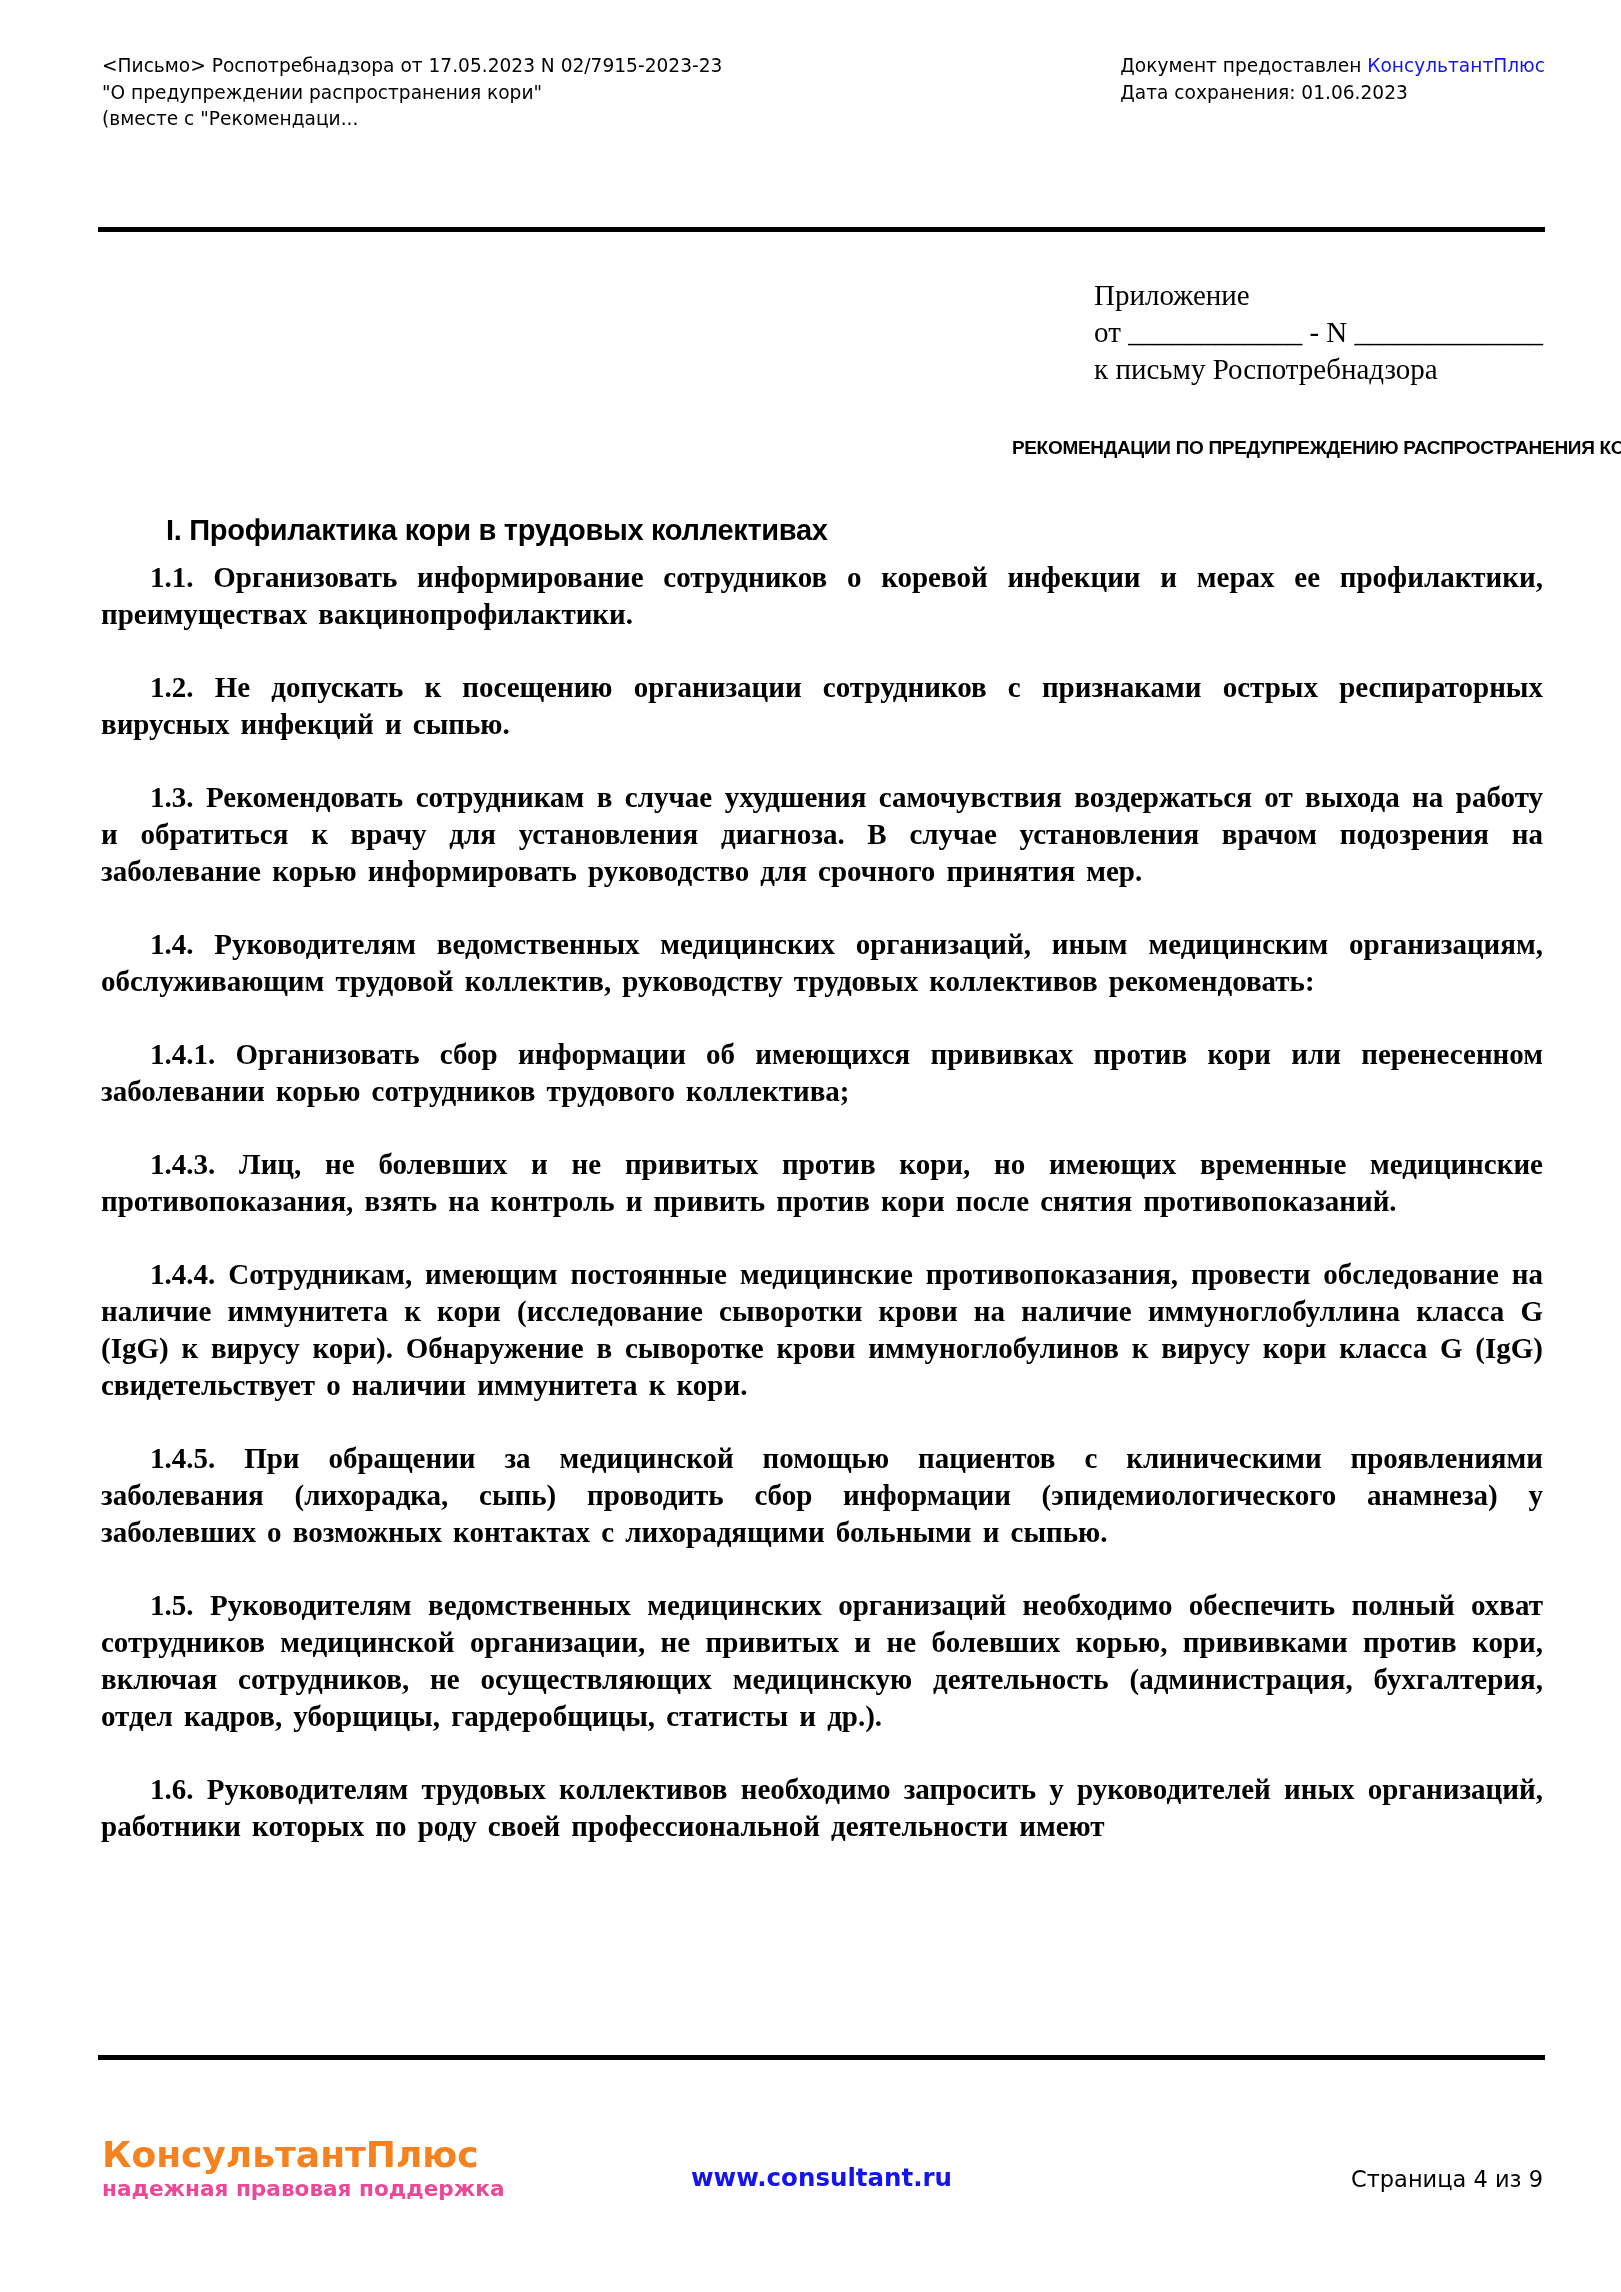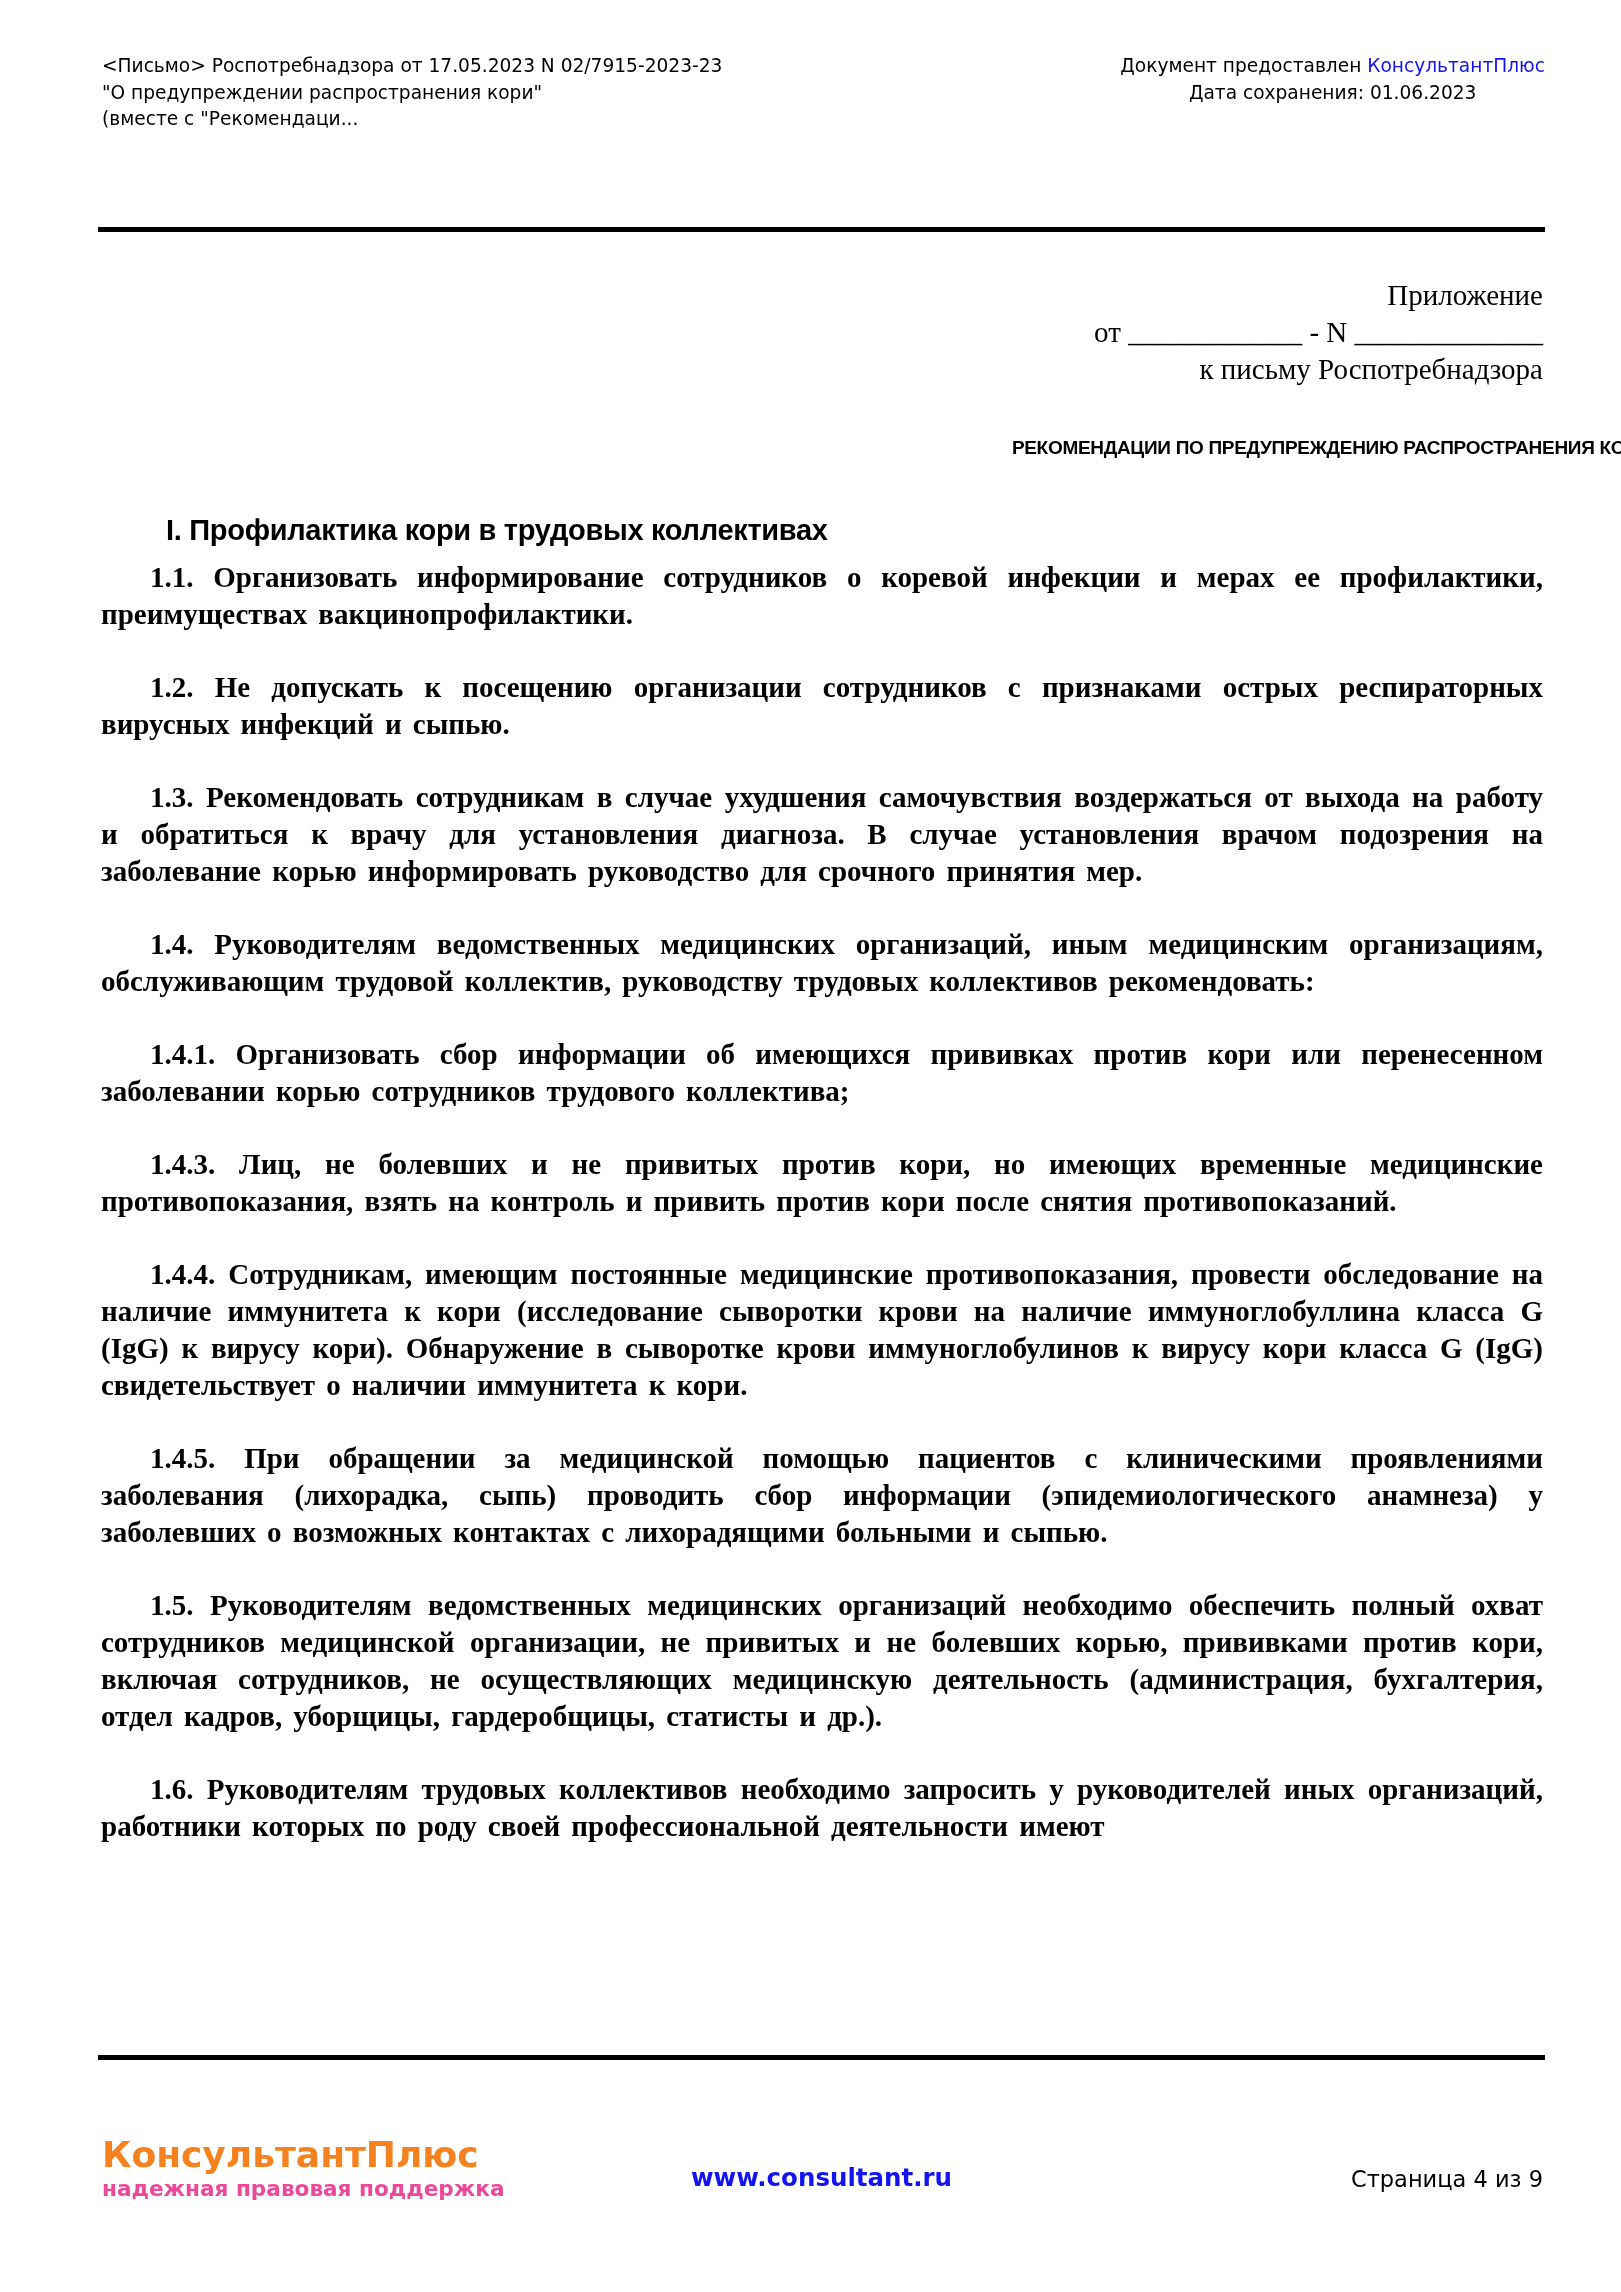--- a/index.html
+++ b/index.html
@@ -14,32 +14,32 @@
   }
 
   
   .hdr {
     position:absolute; top:53px; left:102px; right:98px;
     display:flex; justify-content:space-between;
     font-family:"DejaVu Sans", sans-serif;
     font-size:18.6px; line-height:26.5px;
   }
   .hdr-left  { text-align:left; max-width:745px; }
-  .hdr-right { text-align:center; }
+  .hdr-right { text-align:left; }
   .link { color:var(--link-blue,#1414ee); text-decoration:none; cursor:pointer; }
 
   
   .rule { position:absolute; left:98px; right:98px; height:4.9px; background:#000; }
   .rule-top    { top:227px; }
   .rule-bottom { top:2055px; }
 
   
   .appendix {
     position:absolute; top:277px; right:100px;
-    text-align:right;
+    text-align:left;
     font-size:29px; line-height:37px;
   }
 
   
   .doc-title {
     position:absolute; top:429px; left:0; width:100%;
     margin:8px; text-align:right;
     font-family:"Liberation Sans", sans-serif;
     font-weight:bold; font-size:19px; letter-spacing:-0.3px;
   }

